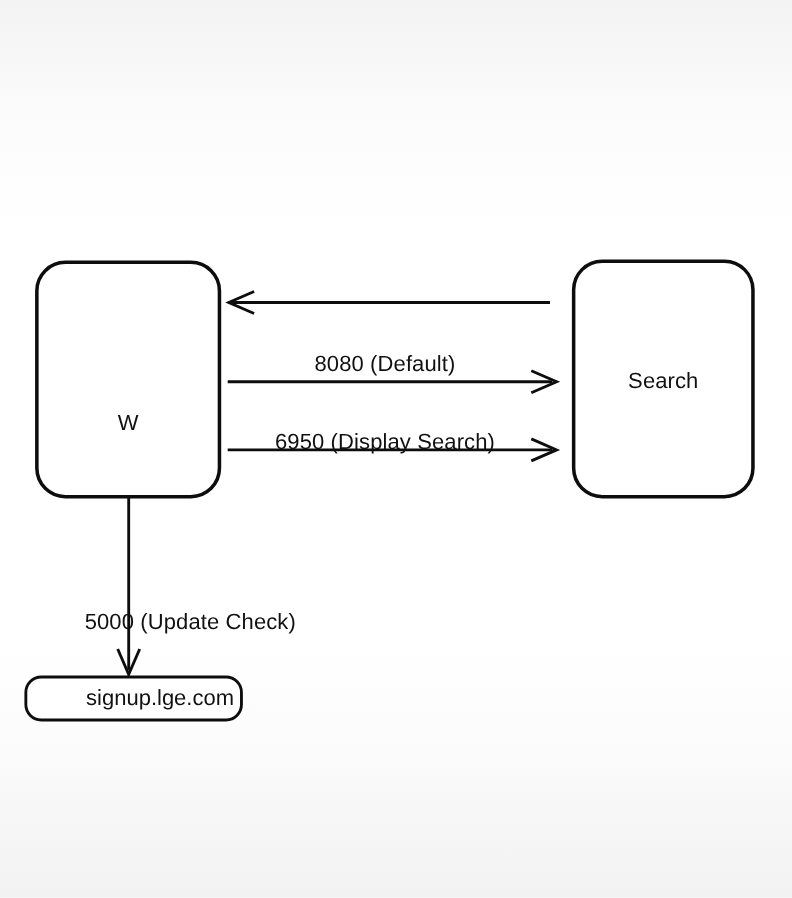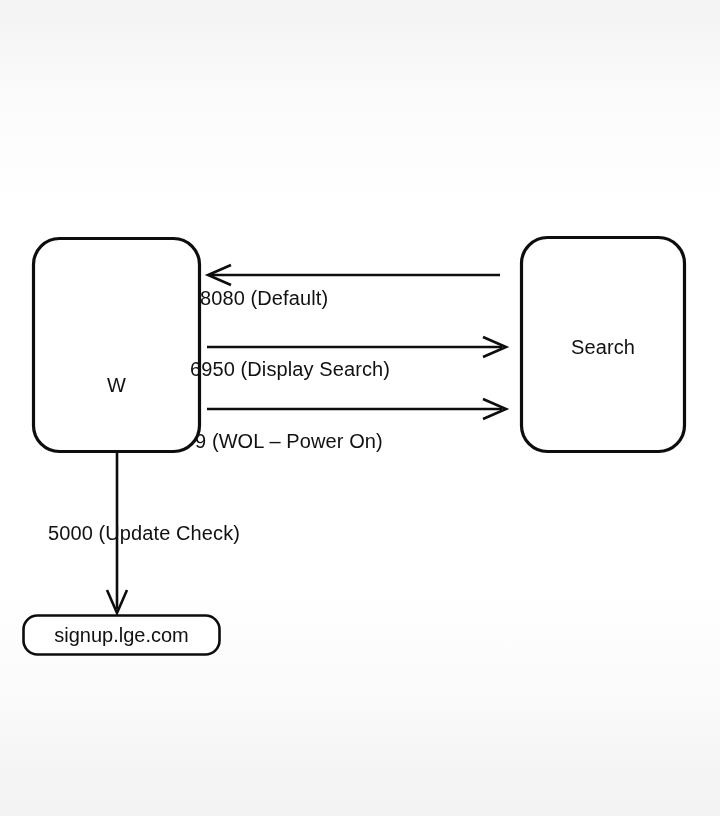--- a/index.html
+++ b/index.html
@@ -60,31 +60,34 @@
     text-align: center;
     white-space: pre;
     letter-spacing: 0.1px;
   }
   .edge-label {
     position: absolute;
     color: #111111;
     font-family: "Liberation Sans", sans-serif;
     font-size: 20px;
     line-height: 24px;
+    text-align: center;
     white-space: pre;
     letter-spacing: 0.1px;
+    margin-top: 33px;
   }
   .box-label {
     position: absolute;
     color: #111111;
     font-family: "Liberation Sans", sans-serif;
     font-size: 20px;
     line-height: 24px;
     text-align: center;
     white-space: pre;
+    padding-left: 24px;
   }
 </style>
 </head>
 <body>
 
 <div id="canvas">
 
   <svg id="diagram-svg" viewBox="0 0 720 816" xmlns="http://www.w3.org/2000/svg">
 
     <rect class="node-shape" x="33.5" y="238.5" width="166" height="213" rx="26" ry="26"></rect>
@@ -119,17 +122,16 @@
   </div>
 
   <div class="node-label" style="left:521px; top:334px; width:164px;">Search</div>
 
   <div class="box-label" style="left:23px; top:623px; width:197px;">signup.lge.com</div>
 
   <div class="edge-label" style="left:200px; top:286px; width:300px;">8080 (Default)</div>
 
   <div class="edge-label" style="left:190px; top:357px; width:320px;">6950 (Display Search)</div>
 
-  <div class="edge-label" style="left:195px; top:429px; width:310px;">9 (WOL – Power On)</div>
 
   <div class="edge-label" style="left:48px; top:521px; width:250px;">5000 (Update Check)</div>
 
 </div>
 
 </body></html>

